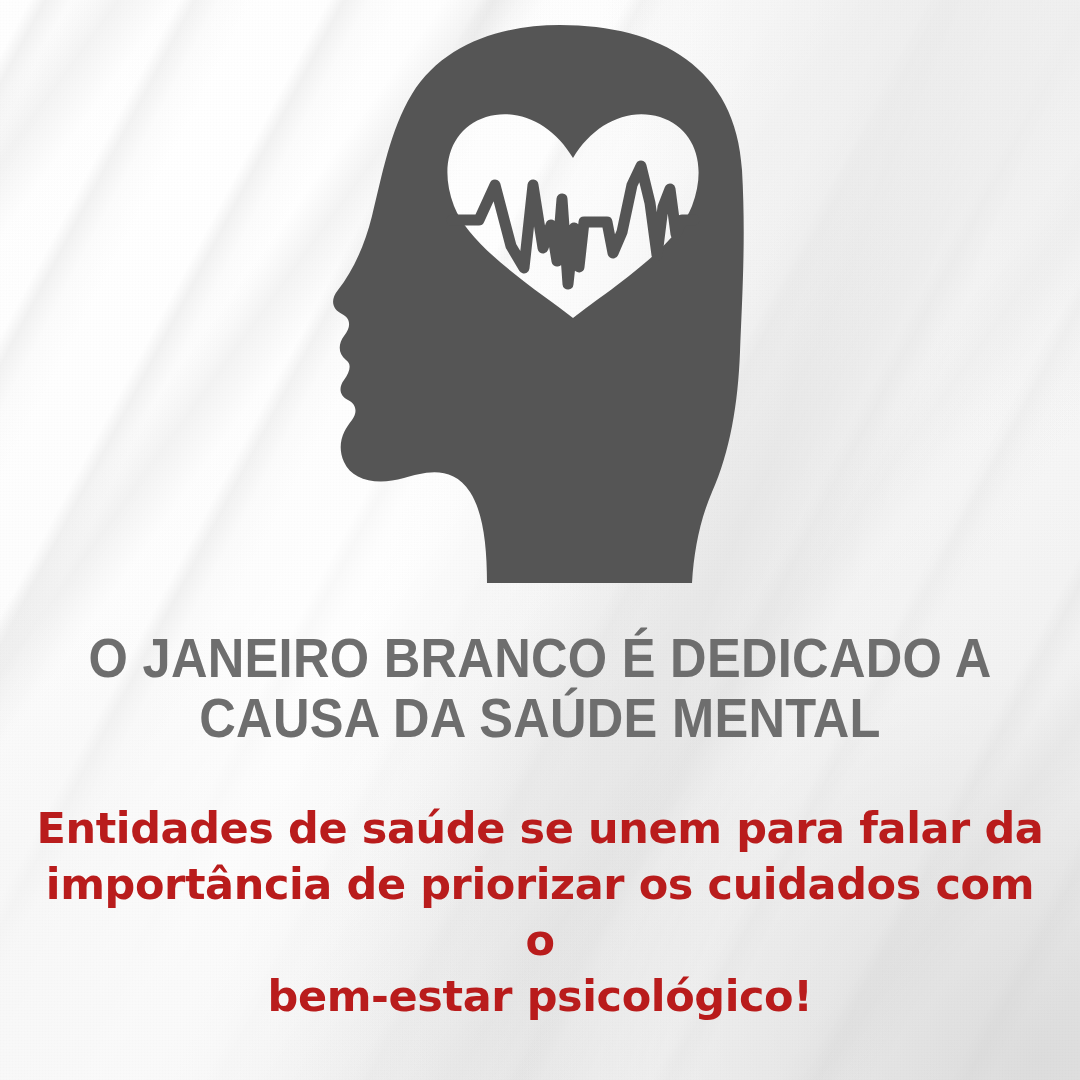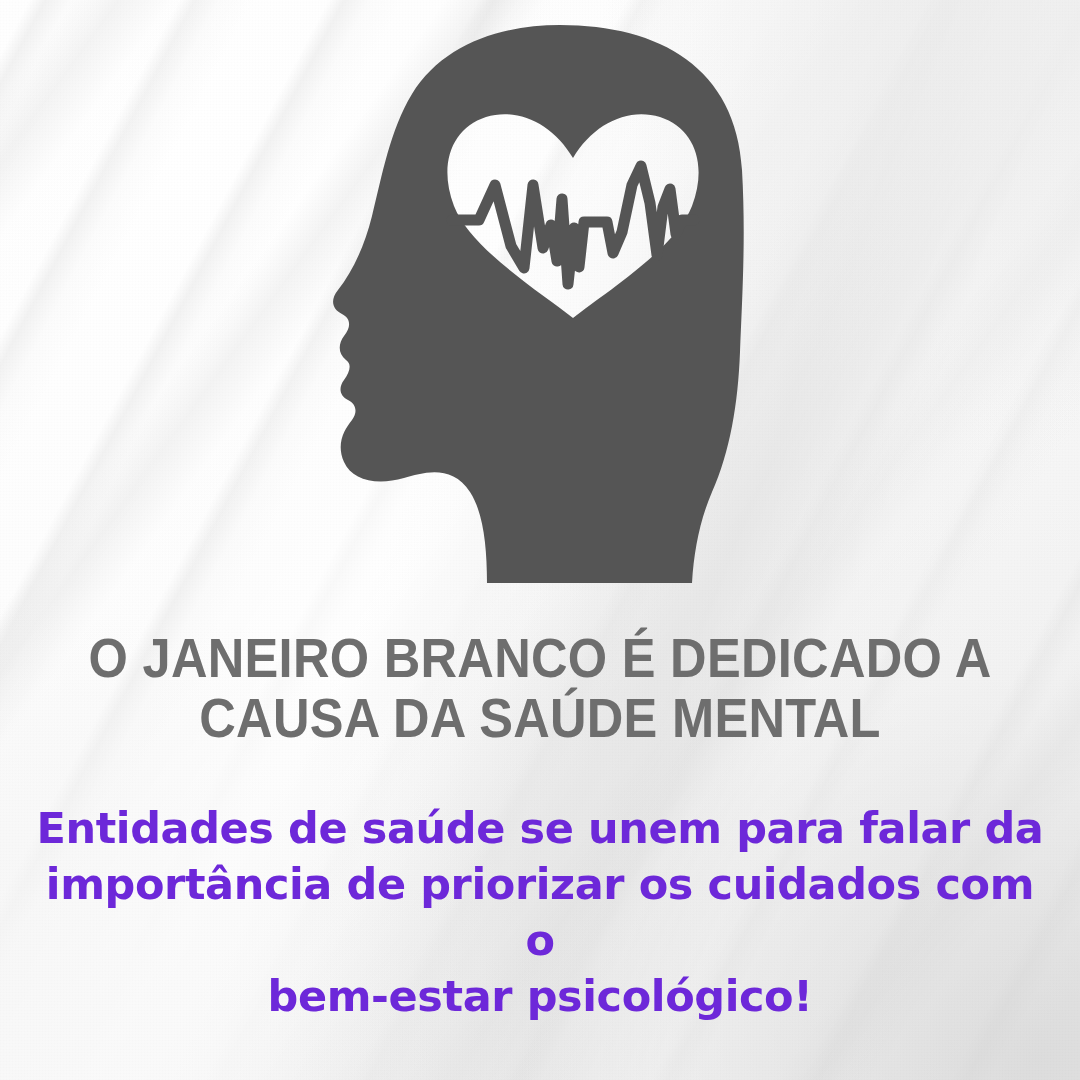--- a/index.html
+++ b/index.html
@@ -115,21 +115,21 @@
     line-height: 60px;
     letter-spacing: 0.3px;
     transform: scaleX(0.92);
     transform-origin: center top;
     white-space: pre-line;
   }
 
   .subhead {
     margin: 0;
     padding-top: 52px;
-    color: #6d28d9;
+    color: #b91c1c;
     font-family: "DejaVu Sans", sans-serif;
     font-weight: 700;
     font-size: 43px;
     line-height: 56px;
     letter-spacing: -0.4px;
     white-space: pre-line;
   }
 </style>
 </head>
 <body>

